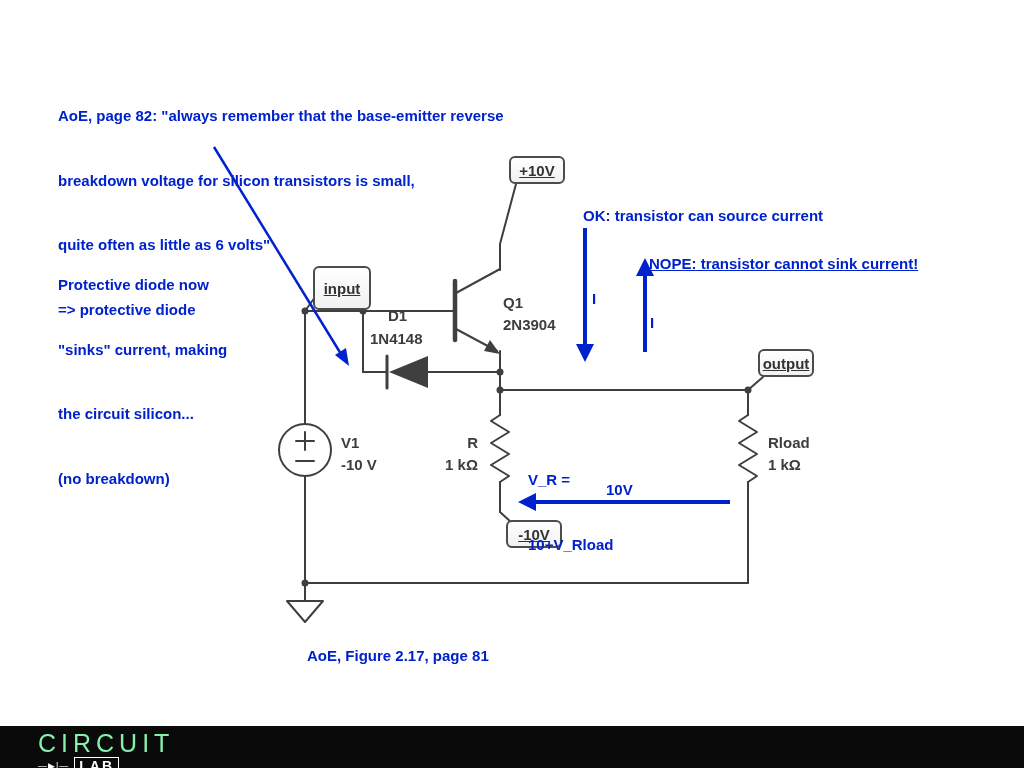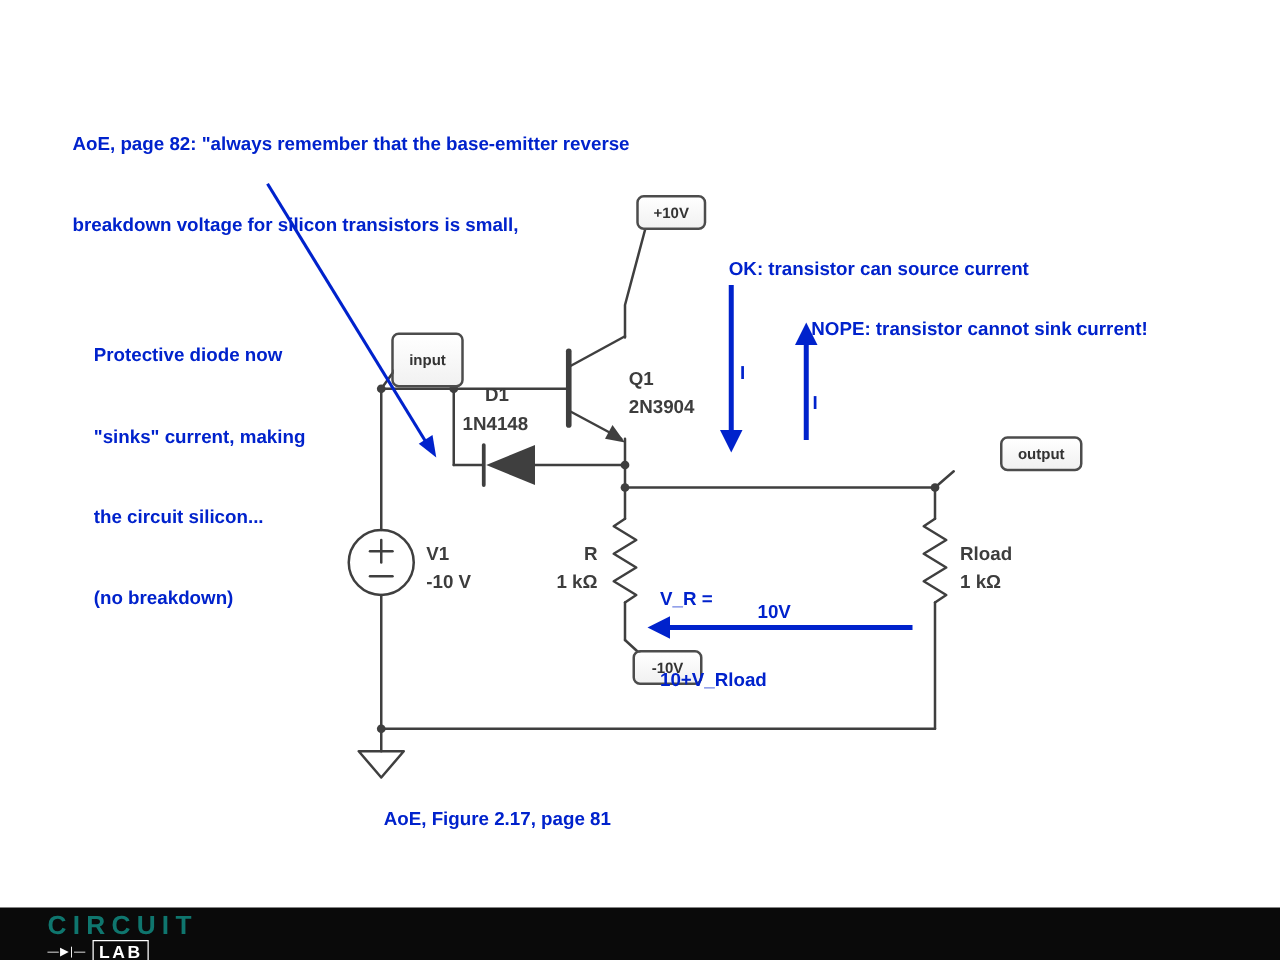--- a/index.html
+++ b/index.html
@@ -13,29 +13,29 @@
   .fillwire { fill:var(--wire,#3f3f3f); stroke:none; }
   .dots circle { fill:var(--wire,#3f3f3f); }
   .barrow { stroke:var(--blue,#0022cc); stroke-width:4; fill:none; }
   .thin { stroke-width:2.5; }
   .bhead { fill:var(--blue,#0022cc); stroke:none; }
   .clabel text { fill:#3d3d3d; font-family:"Liberation Sans",sans-serif; font-size:15px; font-weight:bold; }
 
   .note { position:absolute; font-size:15px; font-weight:bold; line-height:21.5px; white-space:pre; }
   .blue { color:var(--blue,#0022cc); }
   .green { color:var(--green,#007700); }
-  .u { }
+  .u { text-decoration:underline; }
 
   .terminal { position:absolute; border:2px solid var(--terminal-border,#4c4c4c); border-radius:6px;
-              background:linear-gradient(#ffffff,#f1f1f1); color:#333; font-weight:bold; font-size:12px;
-              display:flex; align-items:center; justify-content:center; }
+              background:linear-gradient(#ffffff,#f1f1f1); color:#333; font-weight:bold; font-size:15px;
+              display:flex; align-items:center; justify-content:center;text-decoration:underline; }
 
   .footer { position:absolute; left:0; bottom:0; width:1024px; height:42px; background:var(--footer-bg,#0a0a0a); color:#fff; }
   .logo { position:absolute; left:38px; top:3px; }
-  .logo-top { font-size:21px; letter-spacing:5px; color:#0f766e;font-weight:bold; }
+  .logo-top { font-size:25px; letter-spacing:5px; color:#86efac; }
   .logo-bottom { display:flex; align-items:center; gap:5px; margin-top:-1px; }
   .logo-glyph { font-size:9px; color:#fff; letter-spacing:1px; }
   .logo-lab { font-size:14px; font-weight:bold; letter-spacing:2px; border:1px solid #fff; padding:0 4px; }
   .footer-text { position:absolute; left:218px; top:4px; font-size:15px; font-weight:bold; line-height:19px; white-space:pre; }
 </style>
 </head>
 <body>
 
 <div class="page">
 
@@ -130,30 +130,32 @@
       <text x="341" y="470">-10 V</text>
       <text x="478" y="448" text-anchor="end">R</text>
       <text x="478" y="470" text-anchor="end">1 kΩ</text>
       <text x="768" y="448">Rload</text>
       <text x="768" y="470">1 kΩ</text>
     </g>
   </svg>
 
   <div class="terminal" style="left:509px;top:156px;width:56px;height:28px">+10V</div>
   <div class="terminal" style="left:313px;top:266px;width:58px;height:44px">input</div>
-  <div class="terminal" style="left:800px;top:349px;width:66px;height:28px">output</div>
+  <div class="terminal" style="left:758px;top:349px;width:56px;height:28px">output</div>
   <div class="terminal" style="left:506px;top:520px;width:56px;height:28px">-10V</div>
 
   <div class="note blue" style="left:58px;top:62px">
     <div>AoE, page 82: "always remember that the base-emitter reverse</div>
     <div>breakdown voltage for silicon transistors is small,</div>
+    <div>quite often as little as 6 volts"</div>
+    <div>=&gt; protective diode</div>
   </div>
 
 
-  <div class="note blue" style="left:75px;top:231px">
+  <div class="note blue" style="left:58px;top:231px">
     <div>Protective diode now</div>
     <div>"sinks" current, making</div>
     <div>the circuit silicon...</div>
     <div>(no breakdown)</div>
   </div>
 
   <div class="note blue" style="left:583px;top:205px">OK: transistor can source current</div>
   <div class="note blue u" style="left:649px;top:253px">NOPE: transistor cannot sink current!</div>
 
   <div class="note blue" style="left:592px;top:288px">I</div>

